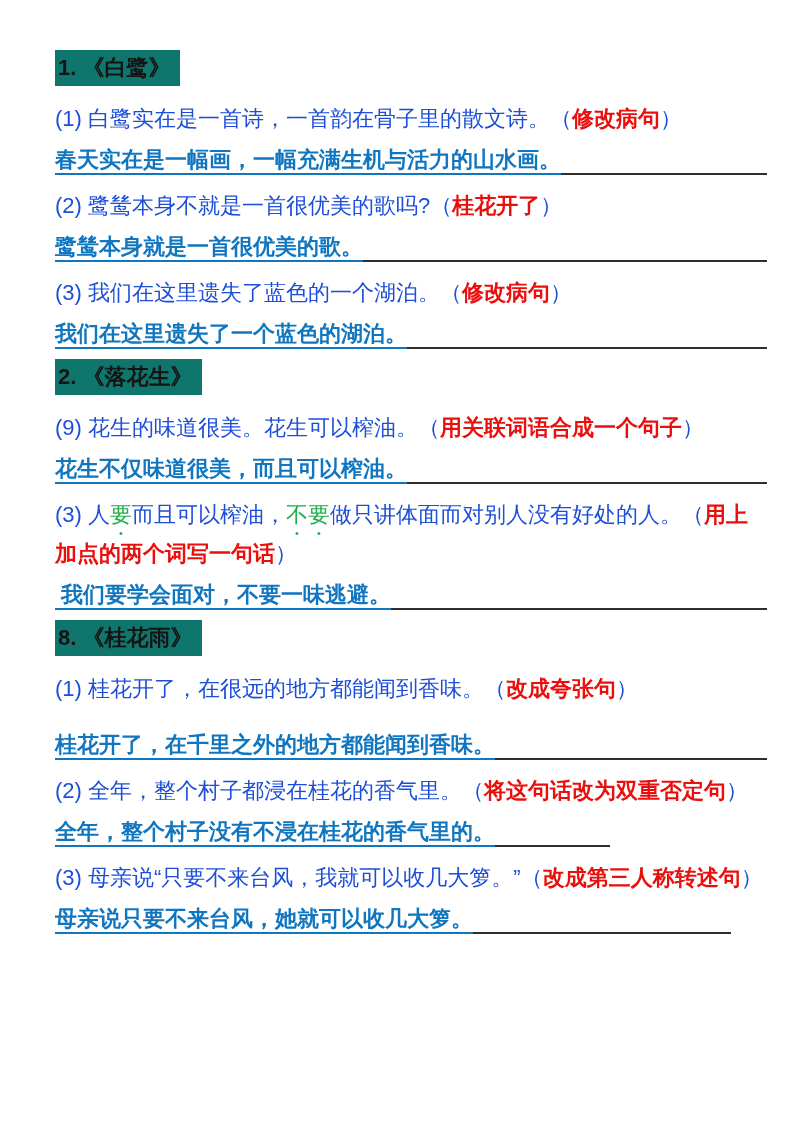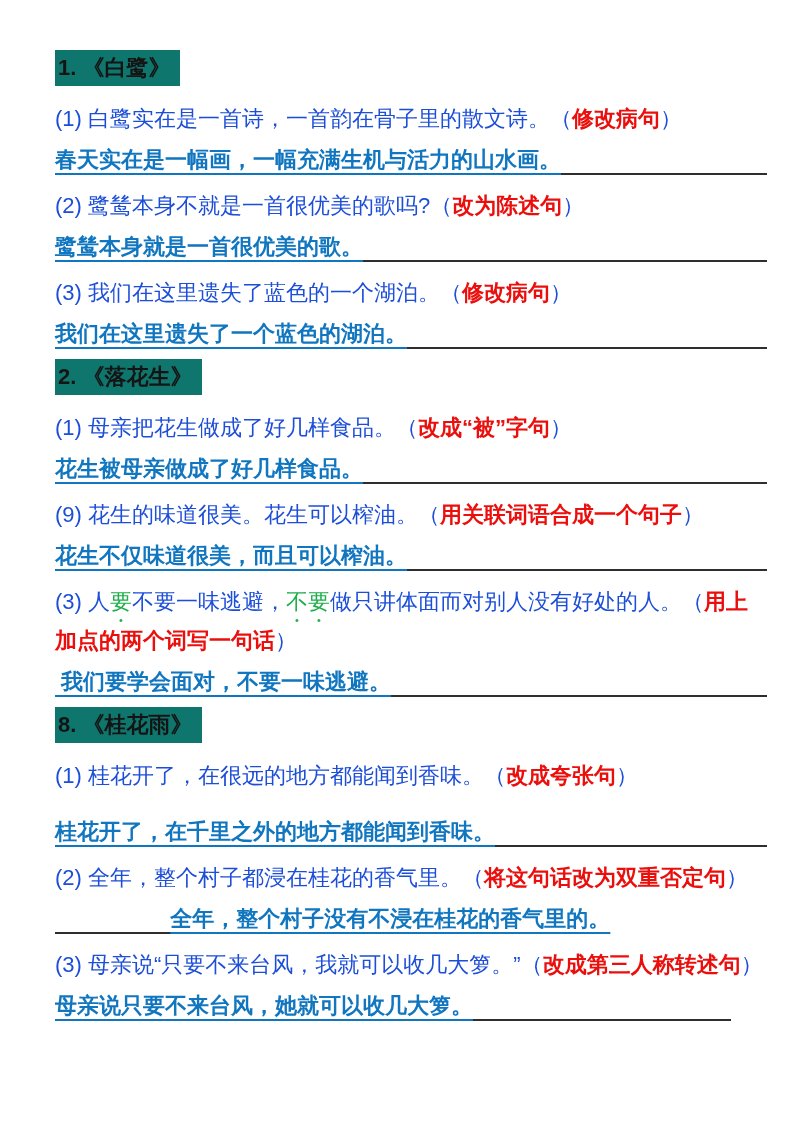--- a/index.html
+++ b/index.html
@@ -80,62 +80,58 @@
   <div id="sections">
   <section class="section">
     <div class="sec-heading">1. 《白鹭》</div>
     <div class="items">
   <div class="item">
     <p class="question"><span class="seg-n">(1) 白鹭实在是一首诗，一首韵在骨子里的散文诗。（</span><span class="seg-h">修改病句</span><span class="seg-n">）</span></p>
     <div class="answer" style="width: 100%;"><span class="answer-text">春天实在是一幅画，一幅充满生机与活力的山水画。</span></div>
   </div>
 
   <div class="item">
-    <p class="question"><span class="seg-n">(2) 鹭鸶本身不就是一首很优美的歌吗?（</span><span class="seg-h">改为陈述句</span><span class="seg-n">）</span></p>
+    <p class="question"><span class="seg-n">(2) 鹭鸶本身不就是一首很优美的歌吗?（</span><span class="seg-h">桂花开了</span><span class="seg-n">）</span></p>
     <div class="answer" style="width: 100%;"><span class="answer-text">鹭鸶本身就是一首很优美的歌。</span></div>
   </div>
 
   <div class="item">
     <p class="question"><span class="seg-n">(3) 我们在这里遗失了蓝色的一个湖泊。（</span><span class="seg-h">修改病句</span><span class="seg-n">）</span></p>
     <div class="answer" style="width: 100%;"><span class="answer-text">我们在这里遗失了一个蓝色的湖泊。</span></div>
   </div>
 </div>
   </section>
 
   <section class="section">
     <div class="sec-heading">2. 《落花生》</div>
     <div class="items">
-  <div class="item">
-    <p class="question"><span class="seg-n">(1) 母亲把花生做成了好几样食品。（</span><span class="seg-h">改成“被”字句</span><span class="seg-n">）</span></p>
-    <div class="answer" style="width: 100%;"><span class="answer-text">花生被母亲做成了好几样食品。</span></div>
-  </div>
 
   <div class="item">
     <p class="question"><span class="seg-n">(9) 花生的味道很美。花生可以榨油。（</span><span class="seg-h">用关联词语合成一个句子</span><span class="seg-n">）</span></p>
     <div class="answer" style="width: 100%;"><span class="answer-text">花生不仅味道很美，而且可以榨油。</span></div>
   </div>
 
   <div class="item">
-    <p class="question"><span class="seg-n">(3) 人</span><span class="seg-d">要</span><span class="seg-n">不要一味逃避，</span><span class="seg-d">不要</span><span class="seg-n">做只讲体面而对别人没有好处的人。（</span><span class="seg-h">用上加点的两个词写一句话</span><span class="seg-n">）</span></p>
+    <p class="question"><span class="seg-n">(3) 人</span><span class="seg-d">要</span><span class="seg-n">而且可以榨油，</span><span class="seg-d">不要</span><span class="seg-n">做只讲体面而对别人没有好处的人。（</span><span class="seg-h">用上加点的两个词写一句话</span><span class="seg-n">）</span></p>
     <div class="answer" style="width: 100%;"><span class="answer-text">&nbsp;我们要学会面对，不要一味逃避。</span></div>
   </div>
 </div>
   </section>
 
   <section class="section">
     <div class="sec-heading">8. 《桂花雨》</div>
     <div class="items">
   <div class="item">
     <p class="question"><span class="seg-n">(1) 桂花开了，在很远的地方都能闻到香味。（</span><span class="seg-h">改成夸张句</span><span class="seg-n">）</span></p>
     <div class="answer" style="width: 100%; margin-top: 28px;"><span class="answer-text">桂花开了，在千里之外的地方都能闻到香味。</span></div>
   </div>
 
   <div class="item">
     <p class="question"><span class="seg-n">(2) 全年，整个村子都浸在桂花的香气里。（</span><span class="seg-h">将这句话改为双重否定句</span><span class="seg-n">）</span></p>
-    <div class="answer" style="width: 78%; text-align: right;"><span class="answer-text">全年，整个村子没有不浸在桂花的香气里的。</span></div>
+    <div class="answer" style="width: 78%;"><span class="answer-text">全年，整个村子没有不浸在桂花的香气里的。</span></div>
   </div>
 
   <div class="item">
     <p class="question"><span class="seg-n">(3) 母亲说“只要不来台风，我就可以收几大箩。”（</span><span class="seg-h">改成第三人称转述句</span><span class="seg-n">）</span></p>
     <div class="answer" style="width: 95%;"><span class="answer-text">母亲说只要不来台风，她就可以收几大箩。</span></div>
   </div>
 </div>
   </section>
 </div>
 </div>

